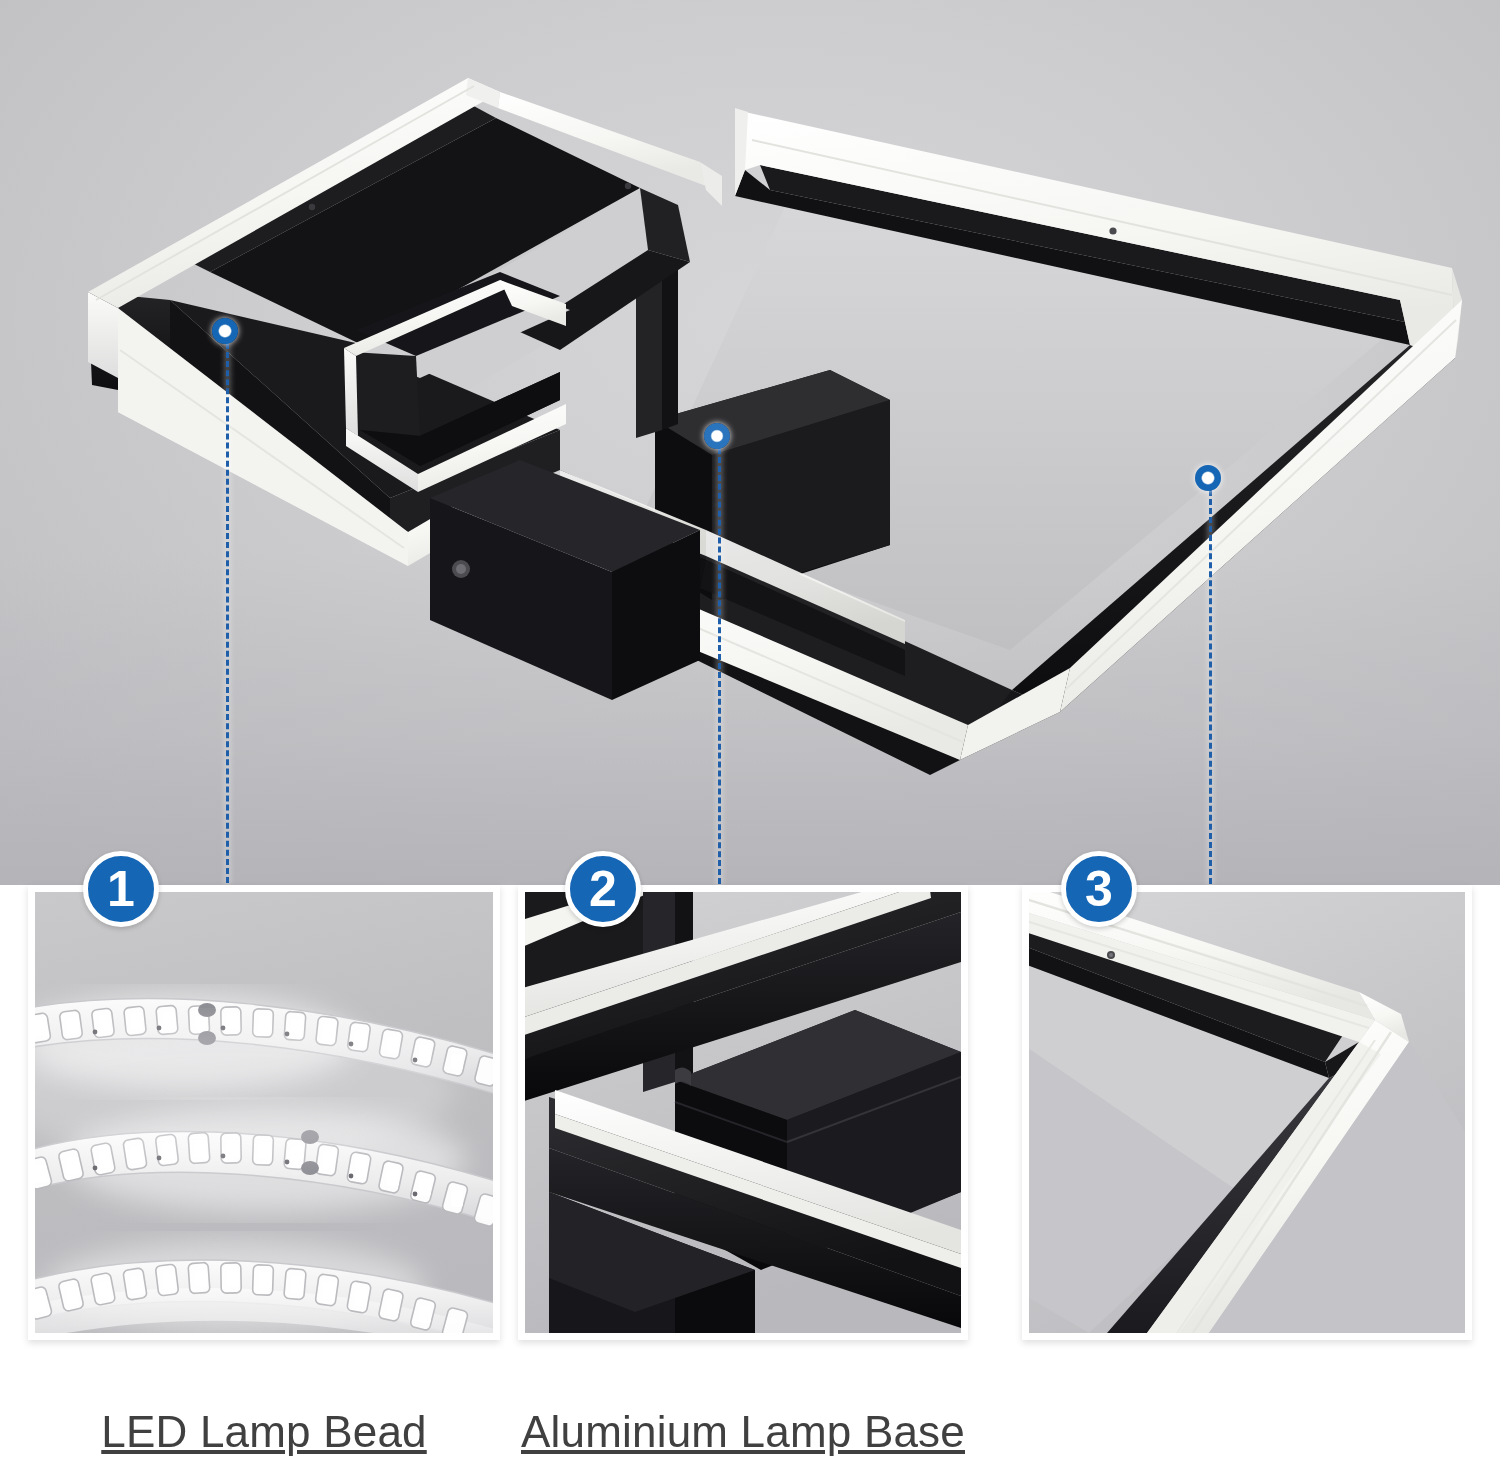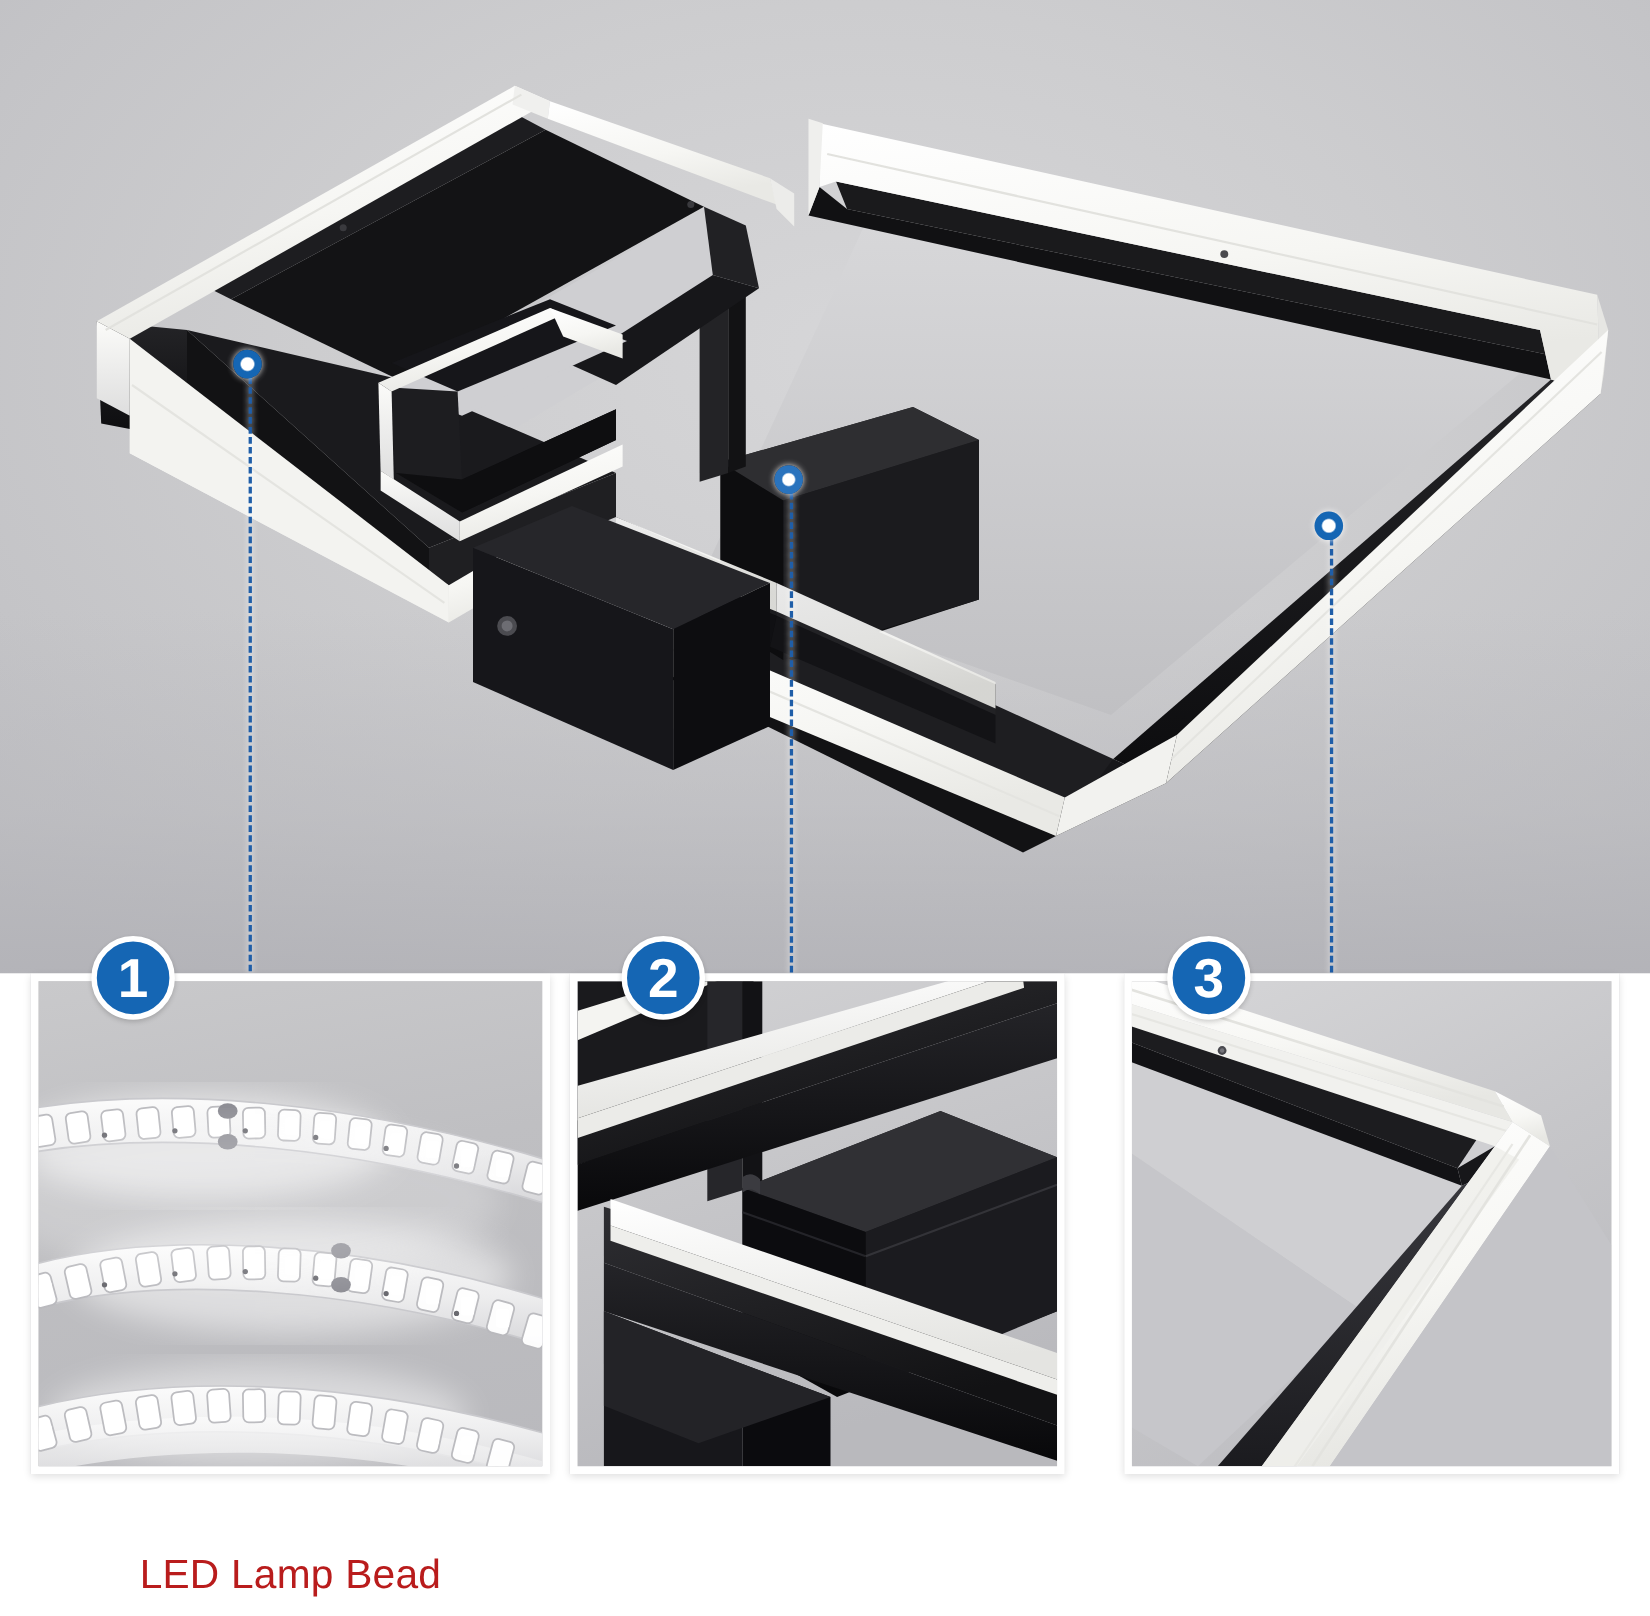--- a/index.html
+++ b/index.html
@@ -63,21 +63,21 @@
     font-size:50px;font-weight:700;
     display:flex;align-items:center;justify-content:center;
     line-height:1;
     box-shadow:0 2px 5px rgba(0,0,0,.18);
     z-index:40;
   }
 
   .caption{
     position:absolute;top:512px;height:70px;
     display:flex;align-items:center;justify-content:center;
-    font-size:37px;color:#b91c1c;letter-spacing:.2px;white-space:nowrap;
+    font-size:44px;color:#404040;letter-spacing:.2px;white-space:nowrap;text-decoration:underline;
   }
 
   
   .p1bg{position:absolute;inset:0;background:
      linear-gradient(170deg,#c9c9cb 0%,#bfbfc2 40%,#b9b9bd 100%);}
 </style>
 </head>
 <body>
 
 <div class="stage">
@@ -476,15 +476,16 @@
 
         <circle cx="82" cy="63" r="4" fill="#4a4a4f"></circle>
         <circle cx="82" cy="63" r="2" fill="#75757b"></circle>
 
         <polygon points="180,441 436,441 436,240 380,150" fill="#c4c4c8"></polygon>
       </svg>
     </div>
     <div class="badge" style="left:1061px;top:-34px;">3</div>
 
     <div class="caption" style="left:28px;width:472px;">LED Lamp Bead</div>
+    <div class="caption" style="left:508px;width:470px;">Aluminium Lamp Base</div>
   </div>
 
 </div>
 
 </body></html>

